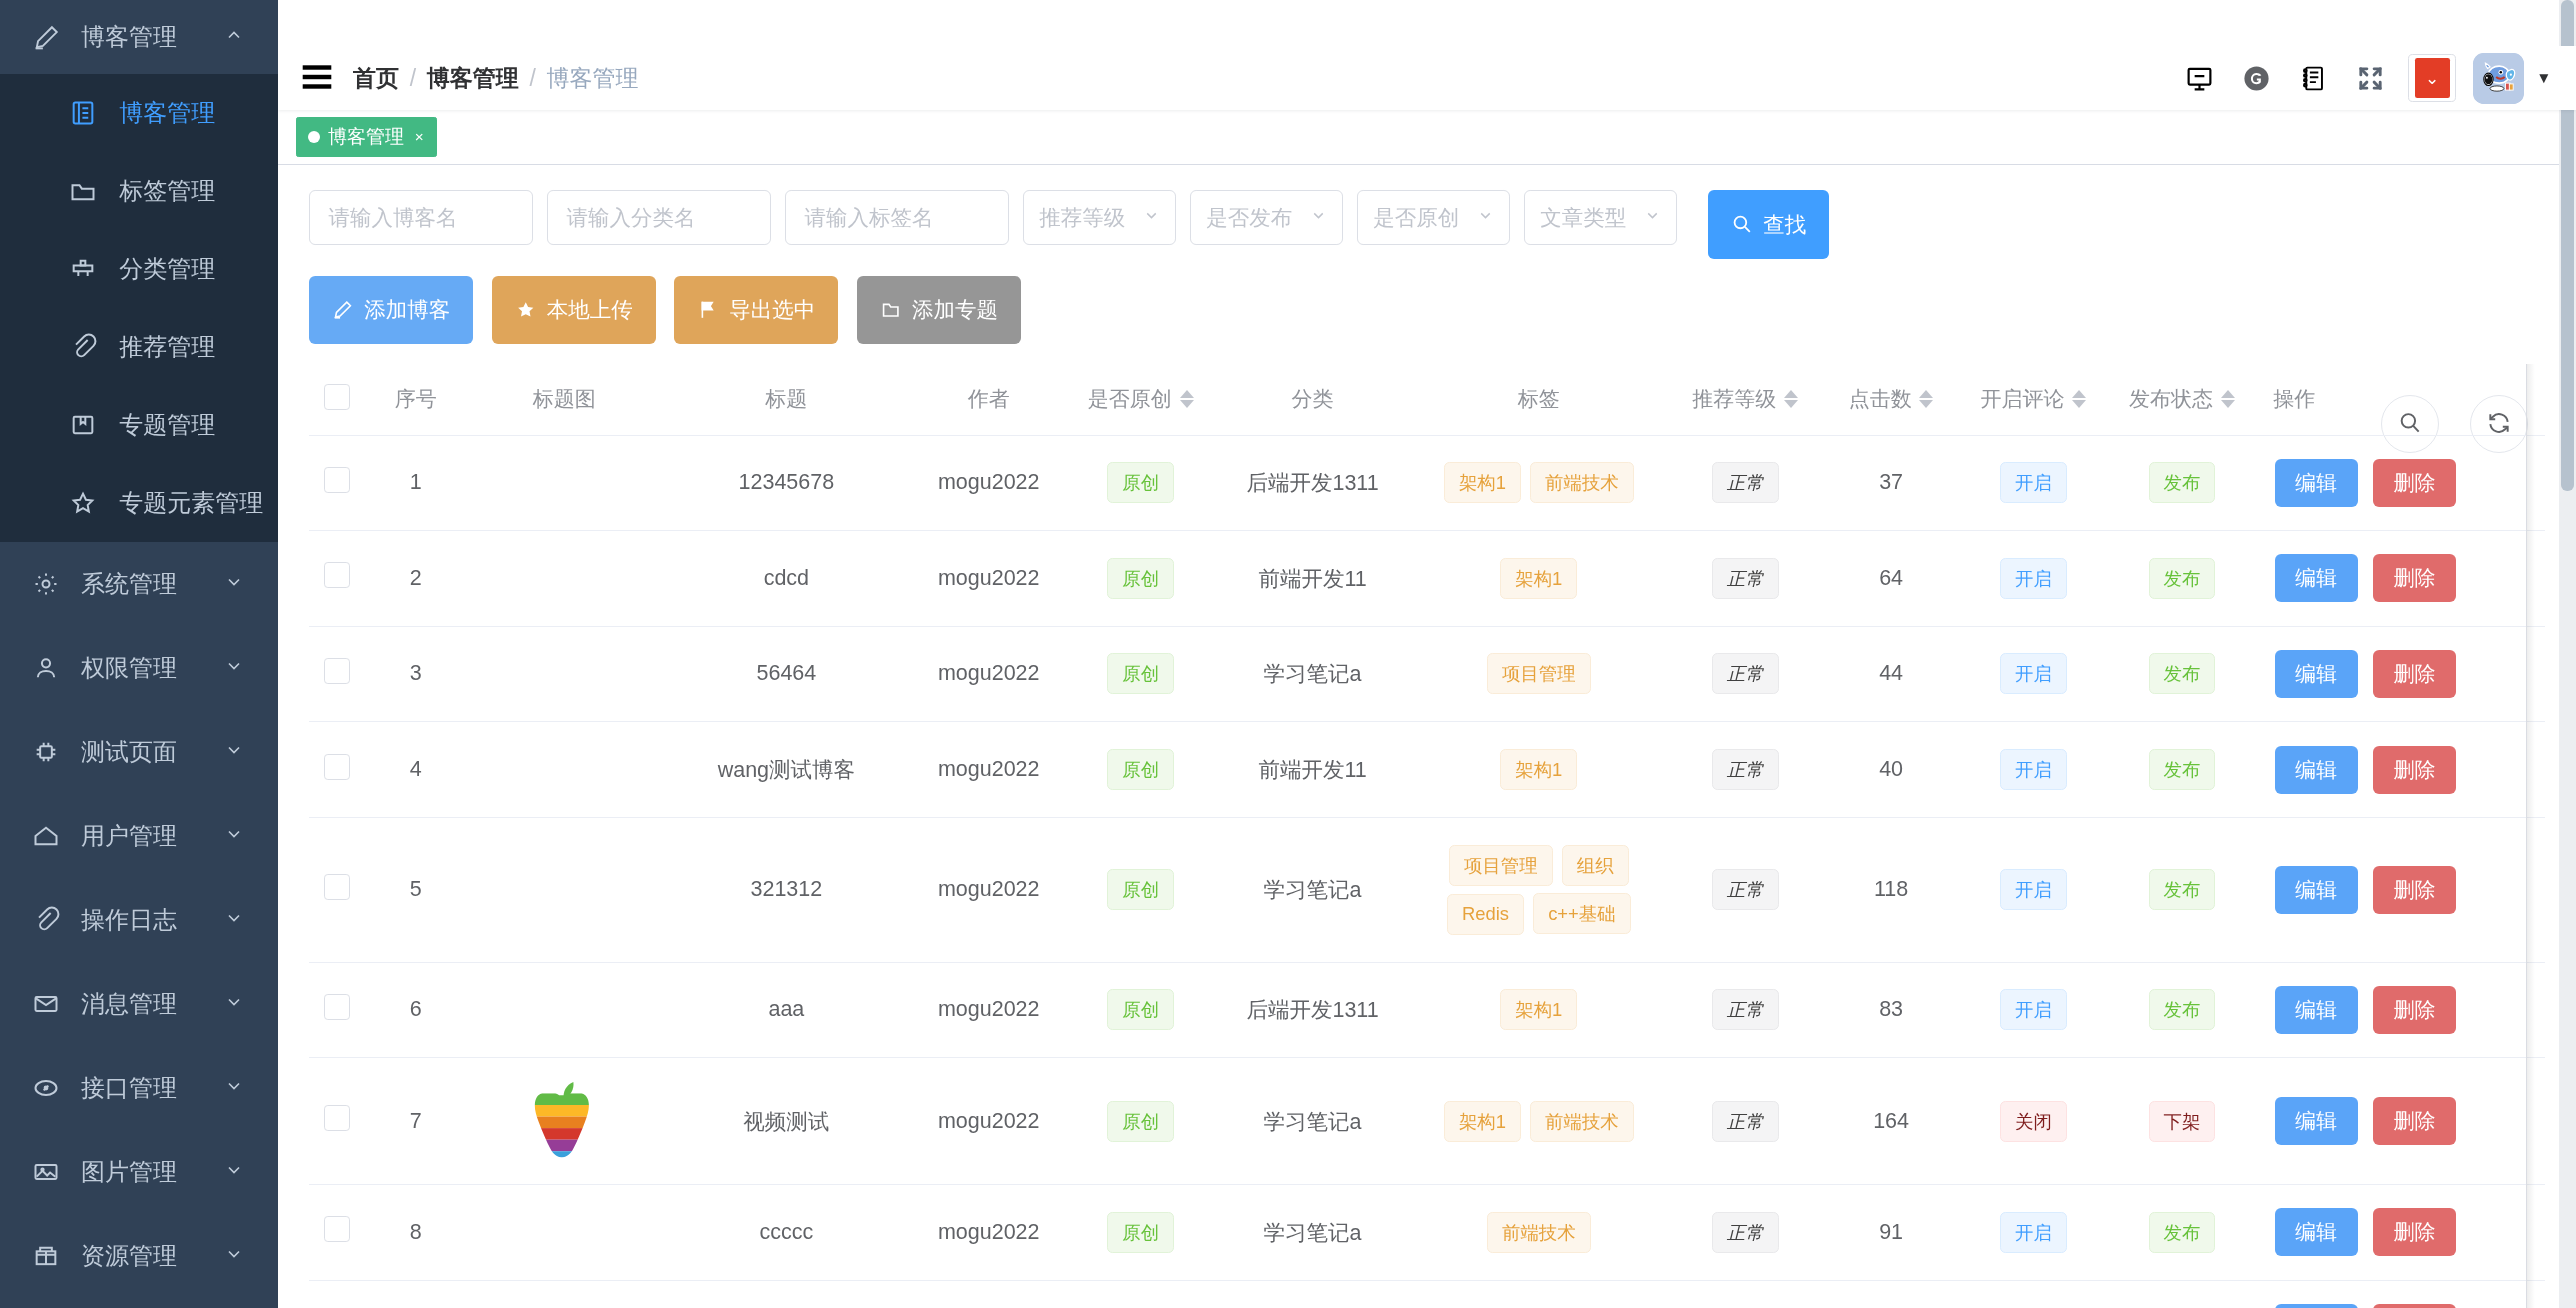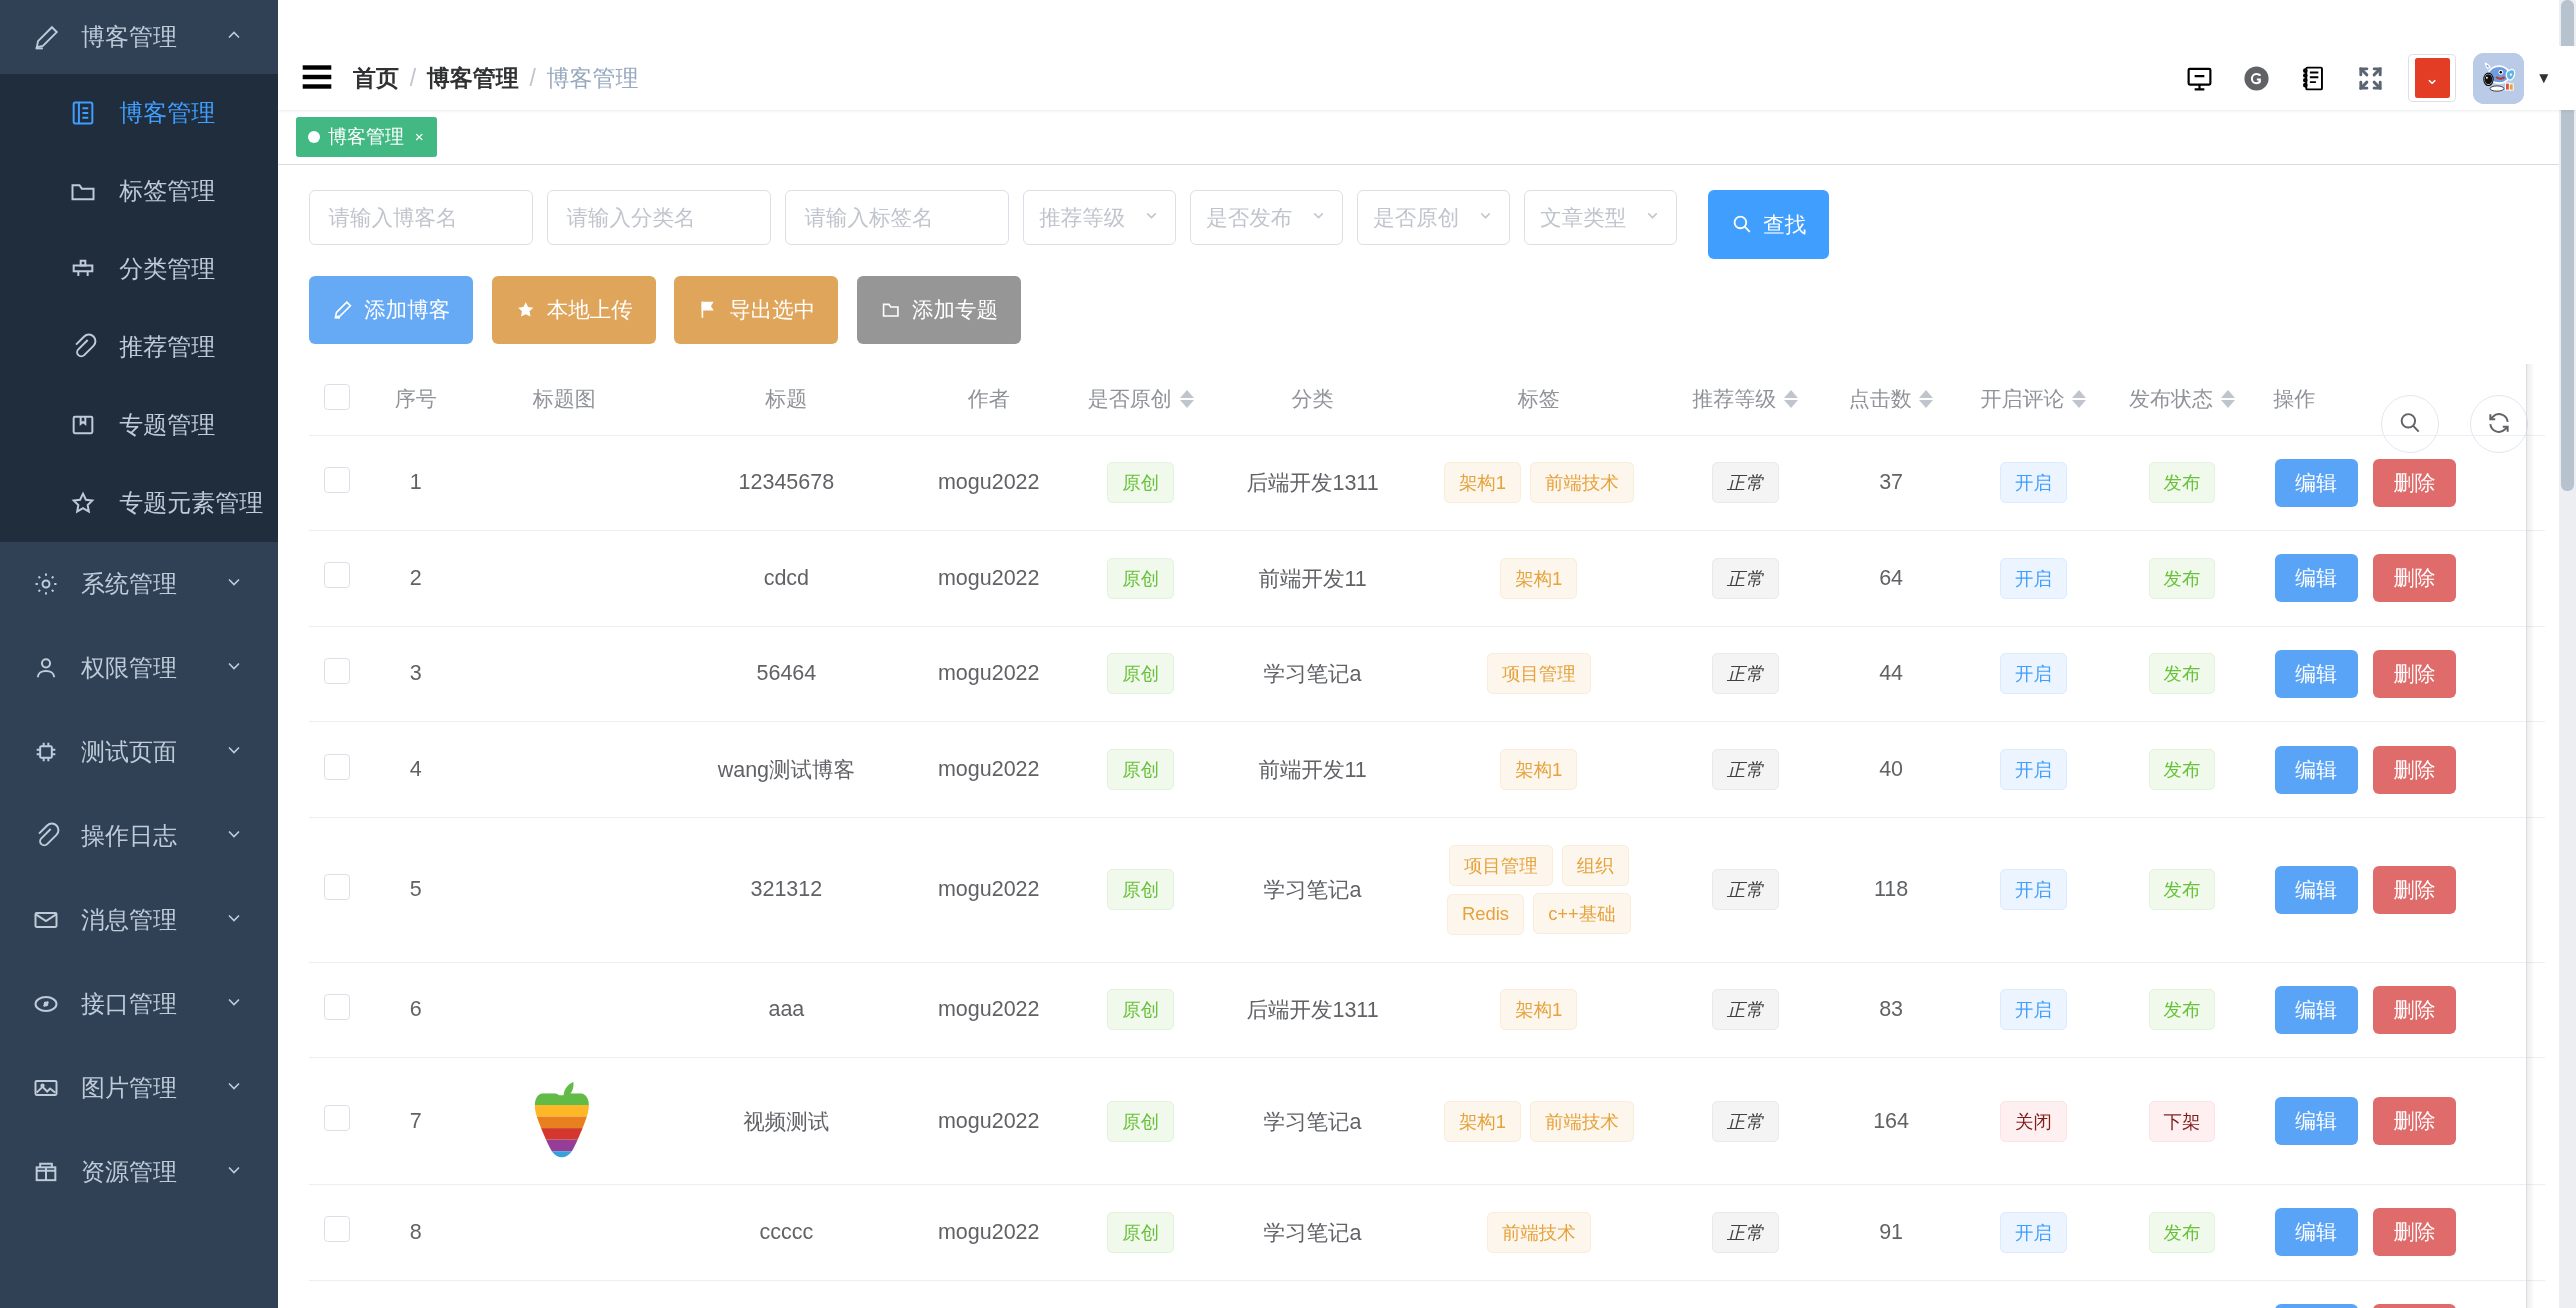--- a/index.html
+++ b/index.html
@@ -296,20 +296,33 @@
           </svg>
       </span>
       <span class="sb-label">测试页面</span>
       <span class="sb-arrow">
         <svg width="20" height="20" viewBox="0 0 24 24" fill="none" stroke="#bfcbd9" stroke-width="2">
             <path d="M6 9l6 6 6-6"></path>
           </svg>
       </span>
     </div>
 
+    <div class="sb-root">
+      <span class="sb-icon">
+        <svg width="28" height="28" viewBox="0 0 24 24" fill="none" stroke="#bfcbd9" stroke-width="1.7">
+            <path d="M3 12l9-7 9 7v7H3z"></path>
+          </svg>
+      </span>
+      <span class="sb-label">用户管理</span>
+      <span class="sb-arrow">
+        <svg width="20" height="20" viewBox="0 0 24 24" fill="none" stroke="#bfcbd9" stroke-width="2">
+            <path d="M6 9l6 6 6-6"></path>
+          </svg>
+      </span>
+    </div>
 
     <div class="sb-root">
       <span class="sb-icon">
         <svg width="28" height="28" viewBox="0 0 24 24" fill="none" stroke="#bfcbd9" stroke-width="1.7">
             <path d="M16 6l-8 8a3.5 3.5 0 005 5l8-8a5.5 5.5 0 00-8-8l-7 7"></path>
           </svg>
       </span>
       <span class="sb-label">操作日志</span>
       <span class="sb-arrow">
         <svg width="20" height="20" viewBox="0 0 24 24" fill="none" stroke="#bfcbd9" stroke-width="2">

